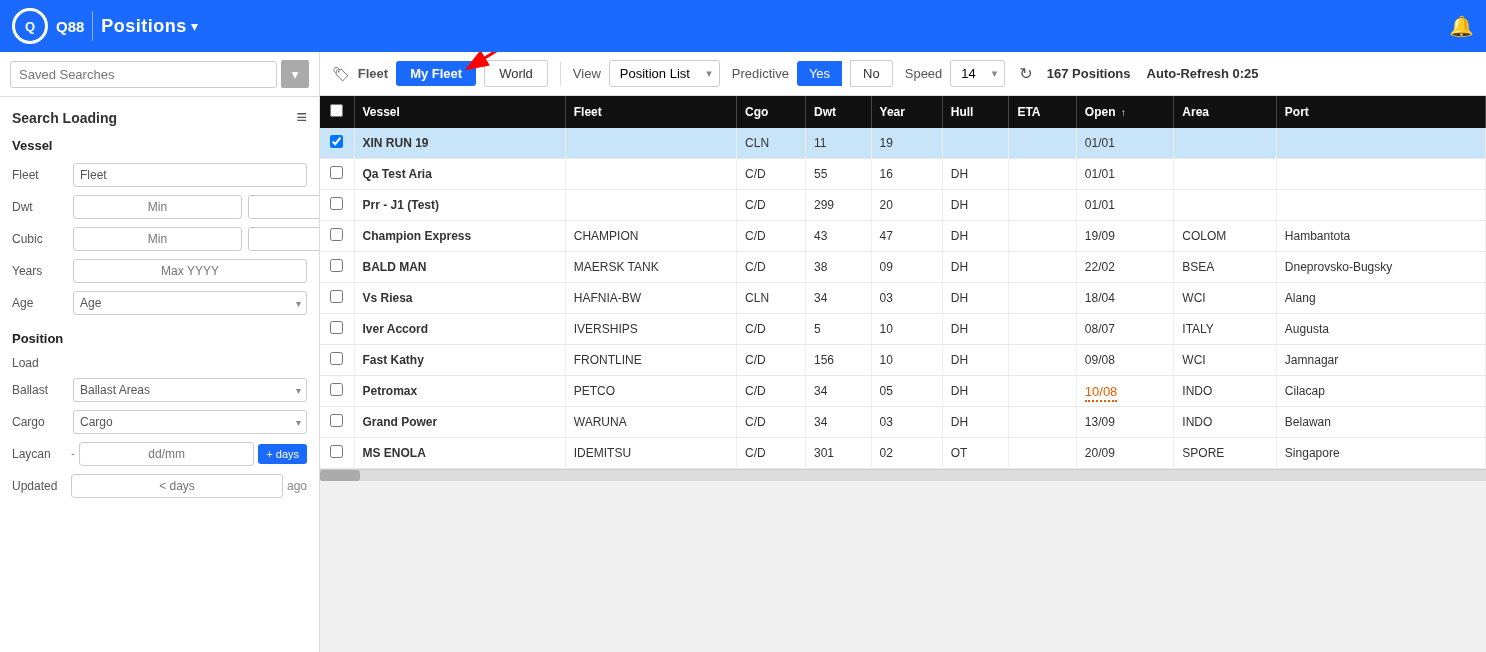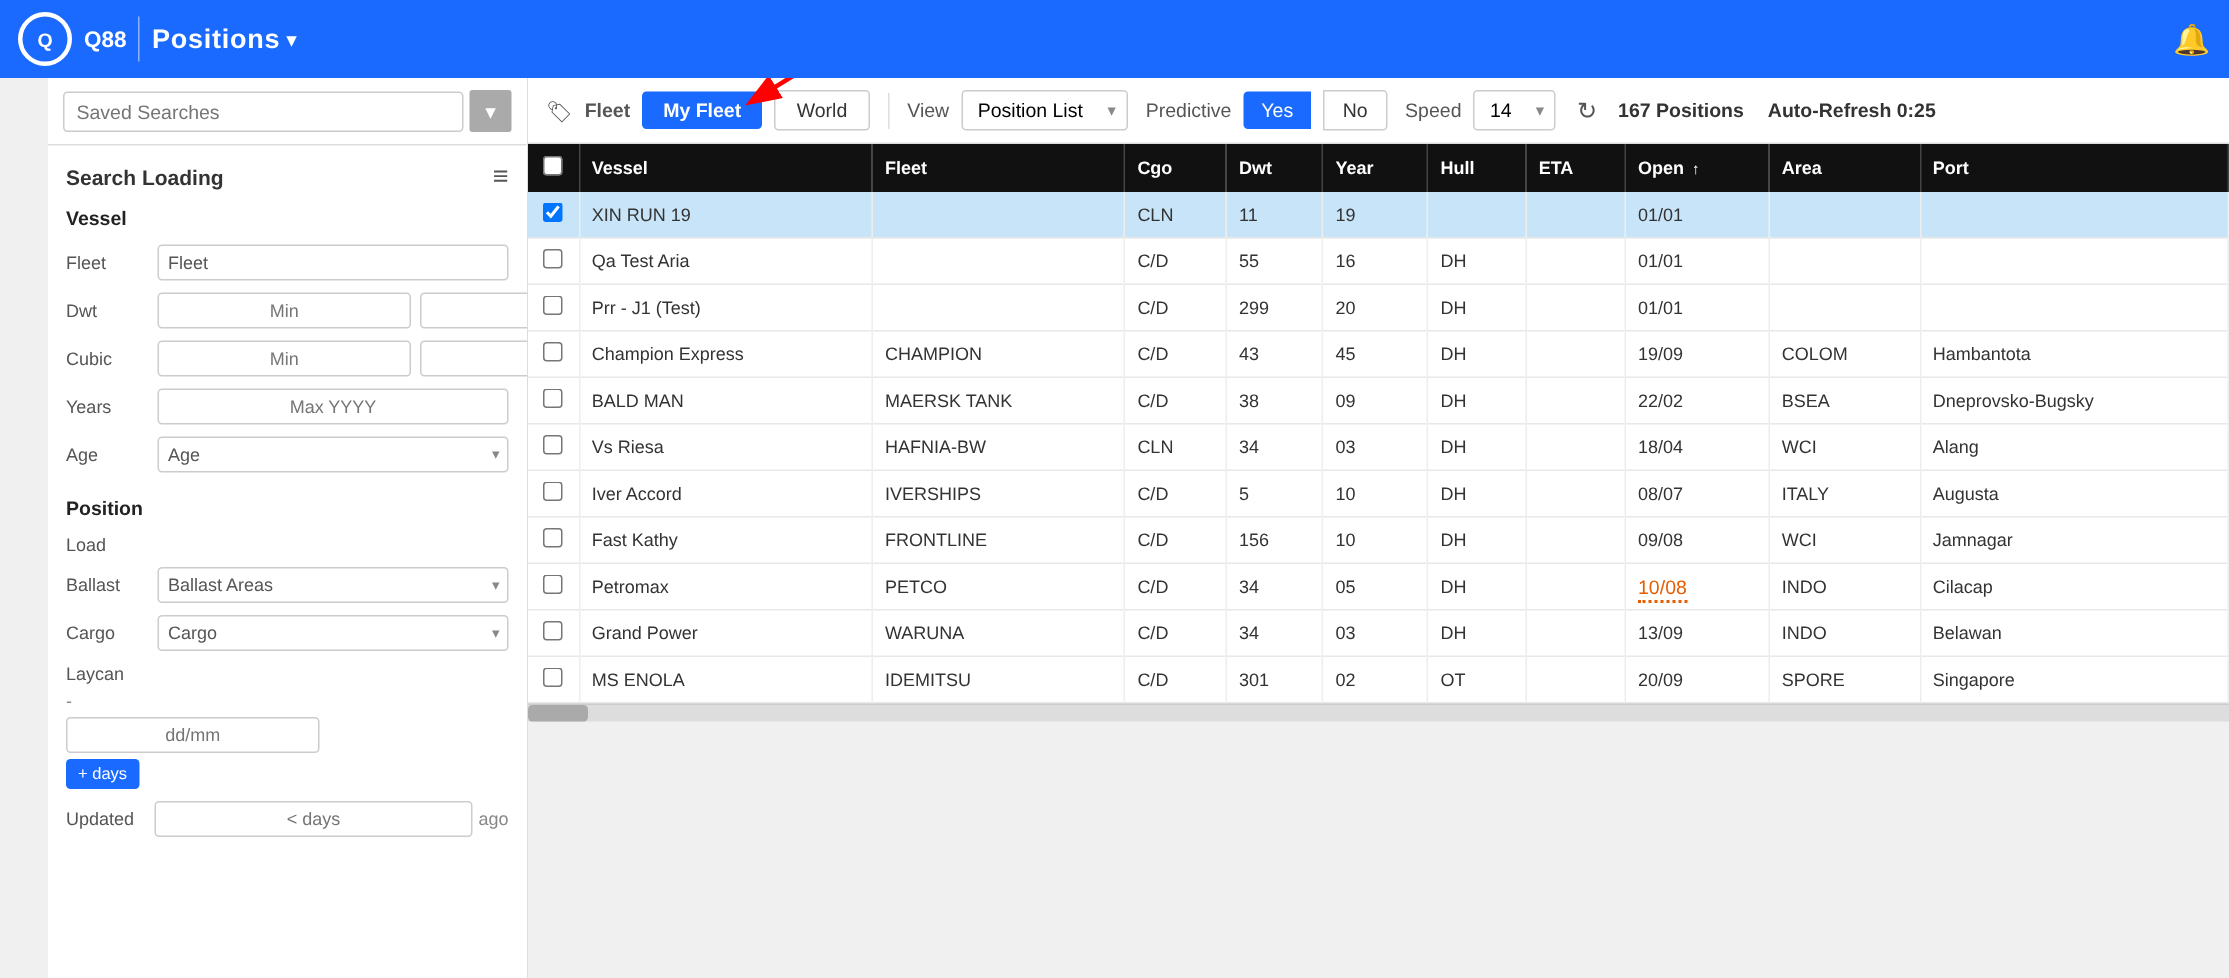--- a/index.html
+++ b/index.html
@@ -32,21 +32,20 @@
     .topbar-separator { width: 1px; height: 30px; background: rgba(255,255,255,0.5); margin: 0 8px; }
     .topbar-title { font-size: 18px; font-weight: bold; letter-spacing: 0.5px; }
     .topbar-dropdown { color: white; font-size: 14px; margin-left: 4px; cursor: pointer; }
     .topbar-spacer { flex: 1; }
     .topbar-bell { font-size: 20px; color: white; cursor: pointer; }
 
     
     .main-layout {
       display: flex;
       height: calc(652px - 52px);
-      padding-left: 32px;
     }
 
     
     .sidebar {
       width: 320px;
       background: white;
       border-right: 1px solid #ddd;
       display: flex;
       flex-direction: column;
       overflow-y: auto;
@@ -140,24 +139,23 @@
       border-radius: 3px;
       padding: 4px 6px;
       font-size: 12px;
       color: #bbb;
       text-align: center;
     }
 
     .position-section { margin-top: 8px; }
     .laycan-row {
       display: flex;
-      align-items: flex-start;
+      align-items: center;
       padding: 4px 12px;
       gap: 4px;
-      flex-direction: column;
     }
     .laycan-label { width: 55px; color: #555; font-size: 12px; flex-shrink: 0; }
     .laycan-dash { font-size: 12px; color: #888; }
     .laycan-date-input {
       flex: 1;
       border: 1px solid #ccc;
       border-radius: 3px;
       padding: 4px 6px;
       font-size: 12px;
       color: #bbb;
@@ -345,21 +343,21 @@
     }
     tbody tr.selected { background: #c8e4f8; }
 
     tbody td {
       padding: 7px 8px;
       font-size: 12px;
       color: #333;
       border-right: 1px solid #eee;
     }
     tbody td:first-child { text-align: center; }
-    .vessel-name { font-weight: normal; }
+    .vessel-name { font-weight: bold; }
 
     .eta-dotted {
       color: #e65c00;
       border-bottom: 2px dotted #e65c00;
       padding-bottom: 1px;
     }
 
     .checkbox-cell { width: 30px; }
 
     
@@ -586,21 +584,21 @@
               <td>01/01</td>
               <td></td>
               <td></td>
             </tr>
             <tr>
               <td class="checkbox-cell"><input type="checkbox" style=""></td>
               <td class="vessel-name">Champion Express</td>
               <td>CHAMPION</td>
               <td>C/D</td>
               <td>43</td>
-              <td>45</td>
+              <td>47</td>
               <td>DH</td>
               <td></td>
               <td>19/09</td>
               <td>COLOM</td>
               <td>Hambantota</td>
             </tr>
             <tr>
               <td class="checkbox-cell"><input type="checkbox" style=""></td>
               <td class="vessel-name">BALD MAN</td>
               <td>MAERSK TANK</td>

